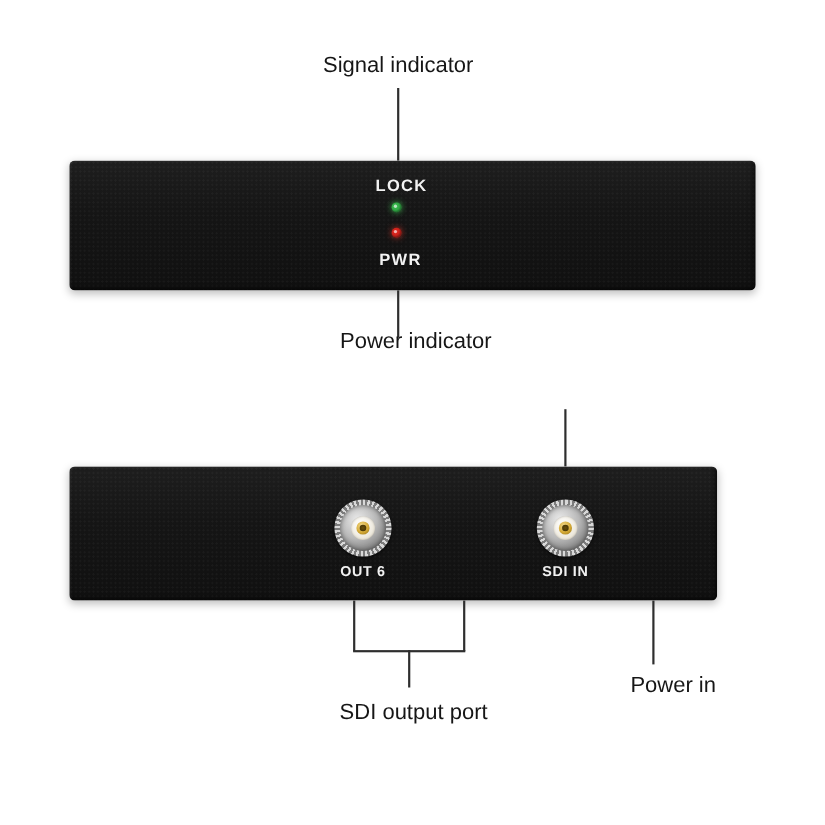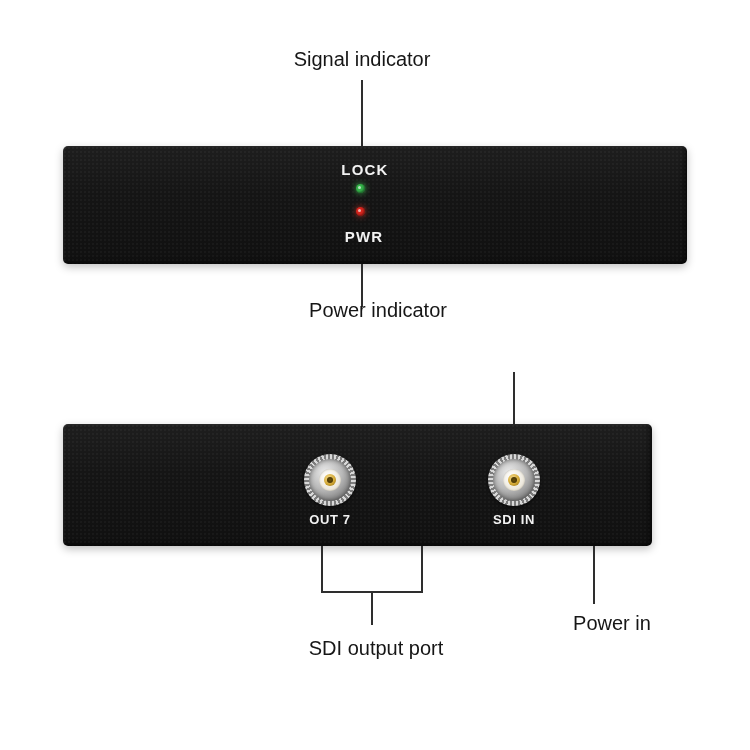--- a/index.html
+++ b/index.html
@@ -188,21 +188,21 @@
 
   <div id="rear-panel" class="panel">
 
     <div class="port" style="left:227px;">
       <div class="bnc">
         <div class="bnc-ring"></div>
         <div class="bnc-face"></div>
         <div class="bnc-insulator"></div>
         <div class="bnc-pin"></div>
       </div>
-      <div class="port-label">OUT 7</div>
+      <div class="port-label">OUT 6</div>
     </div>
 
 
     <div class="port" style="left:411px;">
       <div class="bnc">
         <div class="bnc-ring"></div>
         <div class="bnc-face"></div>
         <div class="bnc-insulator"></div>
         <div class="bnc-pin"></div>
       </div>

